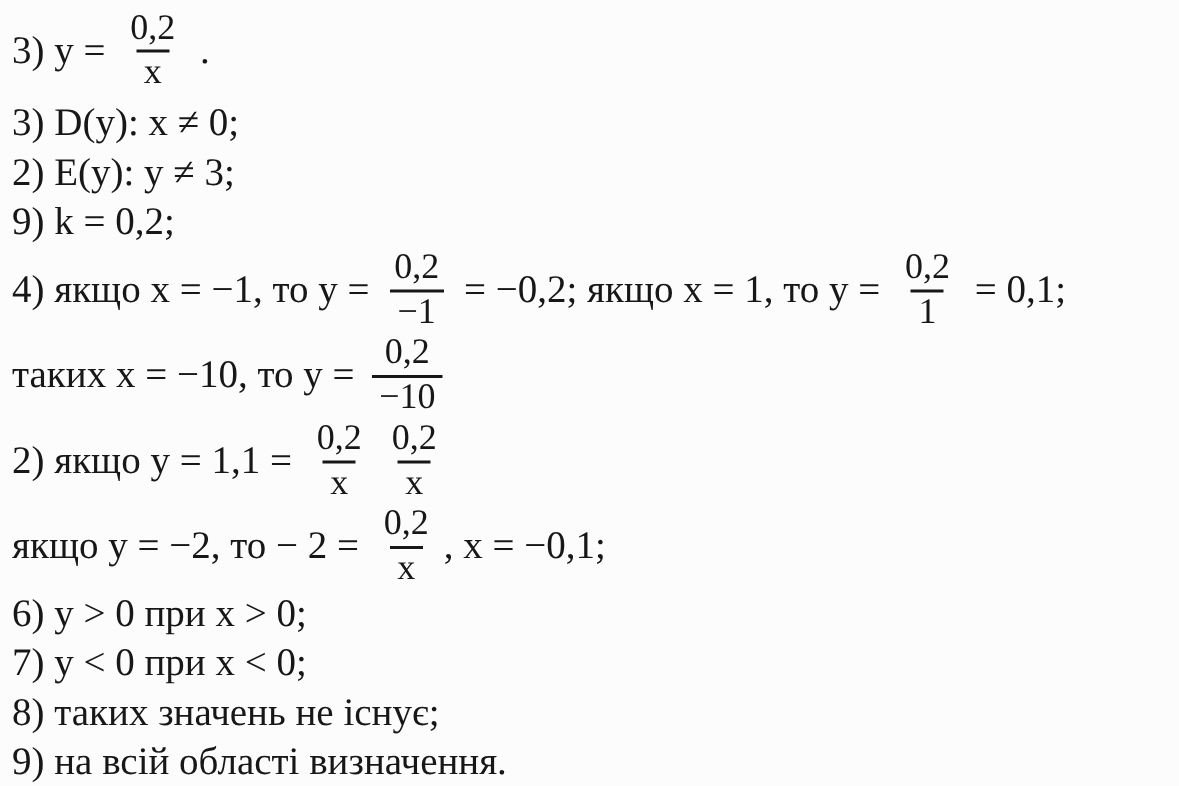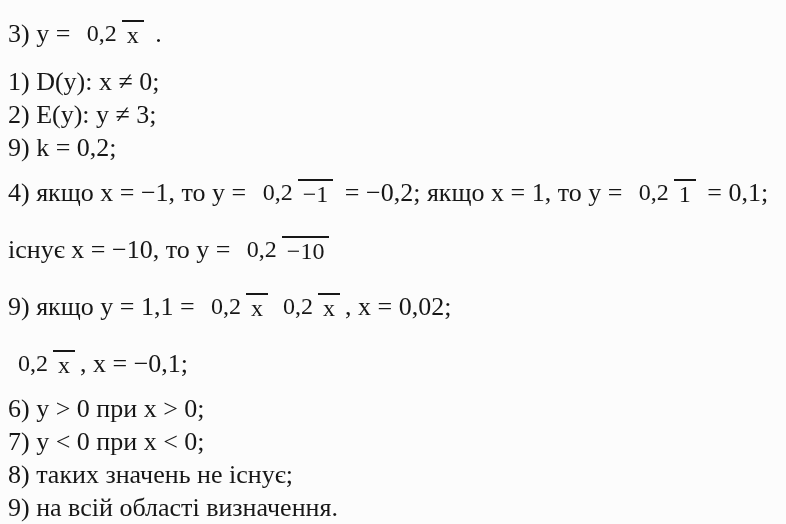--- a/index.html
+++ b/index.html
@@ -30,21 +30,21 @@
     min-height: 57px;
   }
   .line.first-line {
     min-height: 64px;
   }
   .txt {
     display: inline-block;
   }
   .frac {
     display: inline-flex;
-    flex-direction: row;
+    flex-direction: column;
     align-items: center;
     text-align: center;
     font-size: 24px;
     line-height: 1.05;
     margin: 0 5px;
     vertical-align: middle;
   }
   .frac .num {
     padding: 0 5px 1px 5px;
   }
@@ -52,25 +52,25 @@
     border-top: 2px solid #171717;
     padding: 1px 5px 0 5px;
   }
 </style>
 </head>
 <body>
 
 <div class="page">
   <div id="solution-content">
       <div class="line has-frac first-line"><span class="txt">3) y = </span><span class="frac"><span class="num">0,2</span><span class="den">x</span></span><span class="txt"> .</span></div>
-      <div class="line"><span class="txt">1) D(y): x ≠ 0;</span></div>
+      <div class="line"><span class="txt">3) D(y): x ≠ 0;</span></div>
       <div class="line"><span class="txt">2) E(y): y ≠ 3;</span></div>
       <div class="line"><span class="txt">9) k = 0,2;</span></div>
       <div class="line has-frac"><span class="txt">4) якщо x = −1, то y = </span><span class="frac"><span class="num">0,2</span><span class="den">−1</span></span><span class="txt"> = −0,2; якщо x = 1, то y = </span><span class="frac"><span class="num">0,2</span><span class="den">1</span></span><span class="txt"> = 0,1;</span></div>
-      <div class="line has-frac"><span class="txt">існує x = −10, то y = </span><span class="frac"><span class="num">0,2</span><span class="den">−10</span></span></div>
-      <div class="line has-frac"><span class="txt">9) якщо y = 1,1 = </span><span class="frac"><span class="num">0,2</span><span class="den">x</span></span><span class="frac"><span class="num">0,2</span><span class="den">x</span></span><span class="txt">, x = 0,02;</span></div>
-      <div class="line has-frac"><span class="frac"><span class="num">0,2</span><span class="den">x</span></span><span class="txt">, x = −0,1;</span></div>
+      <div class="line has-frac"><span class="txt">таких x = −10, то y = </span><span class="frac"><span class="num">0,2</span><span class="den">−10</span></span></div>
+      <div class="line has-frac"><span class="txt">2) якщо y = 1,1 = </span><span class="frac"><span class="num">0,2</span><span class="den">x</span></span><span class="frac"><span class="num">0,2</span><span class="den">x</span></span></div>
+      <div class="line has-frac"><span class="txt">якщо y = −2, то − 2 = </span><span class="frac"><span class="num">0,2</span><span class="den">x</span></span><span class="txt">, x = −0,1;</span></div>
       <div class="line"><span class="txt">6) y &gt; 0 при x &gt; 0;</span></div>
       <div class="line"><span class="txt">7) y &lt; 0 при x &lt; 0;</span></div>
       <div class="line"><span class="txt">8) таких значень не існує;</span></div>
       <div class="line"><span class="txt">9) на всій області визначення.</span></div>
     </div>
 </div>
 
 </body></html>

